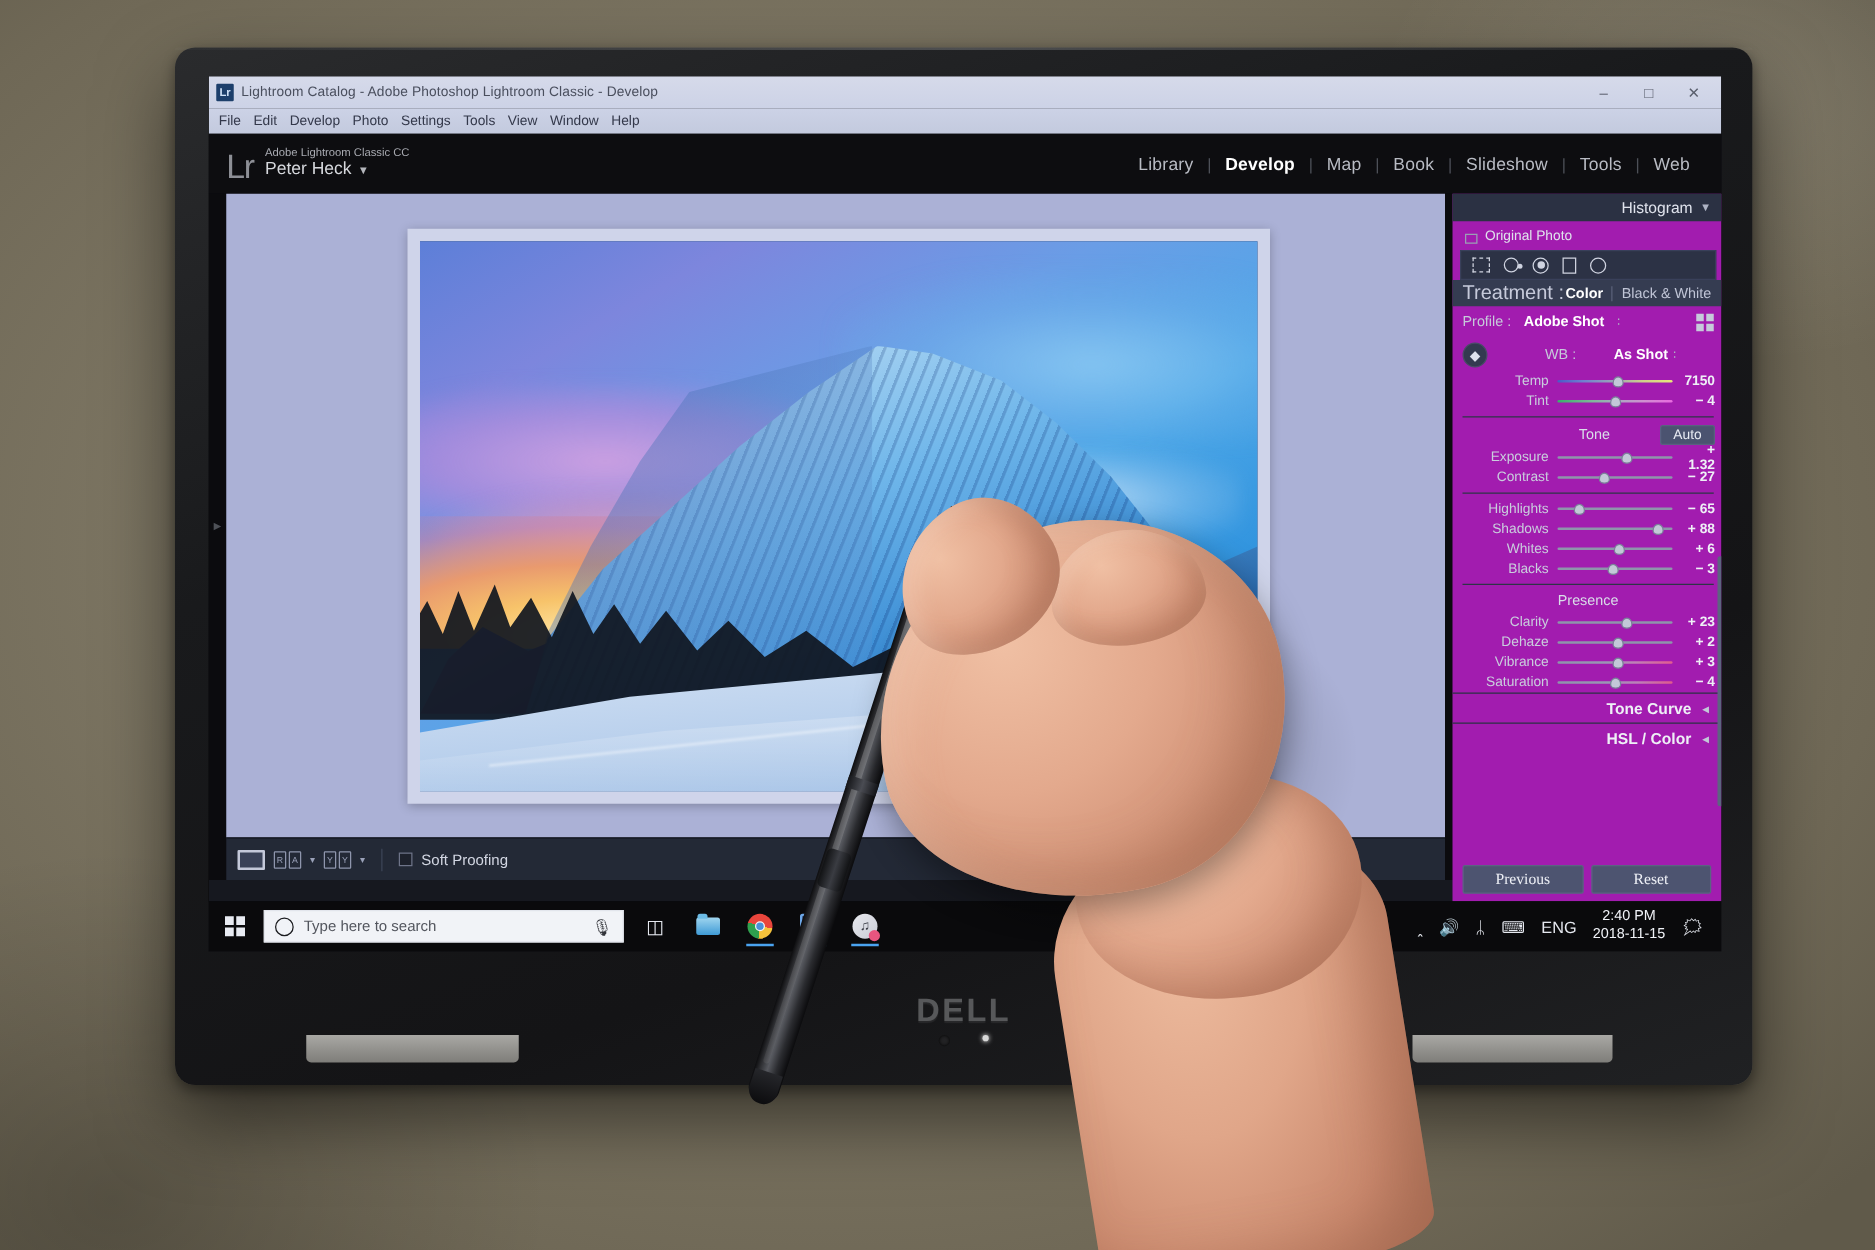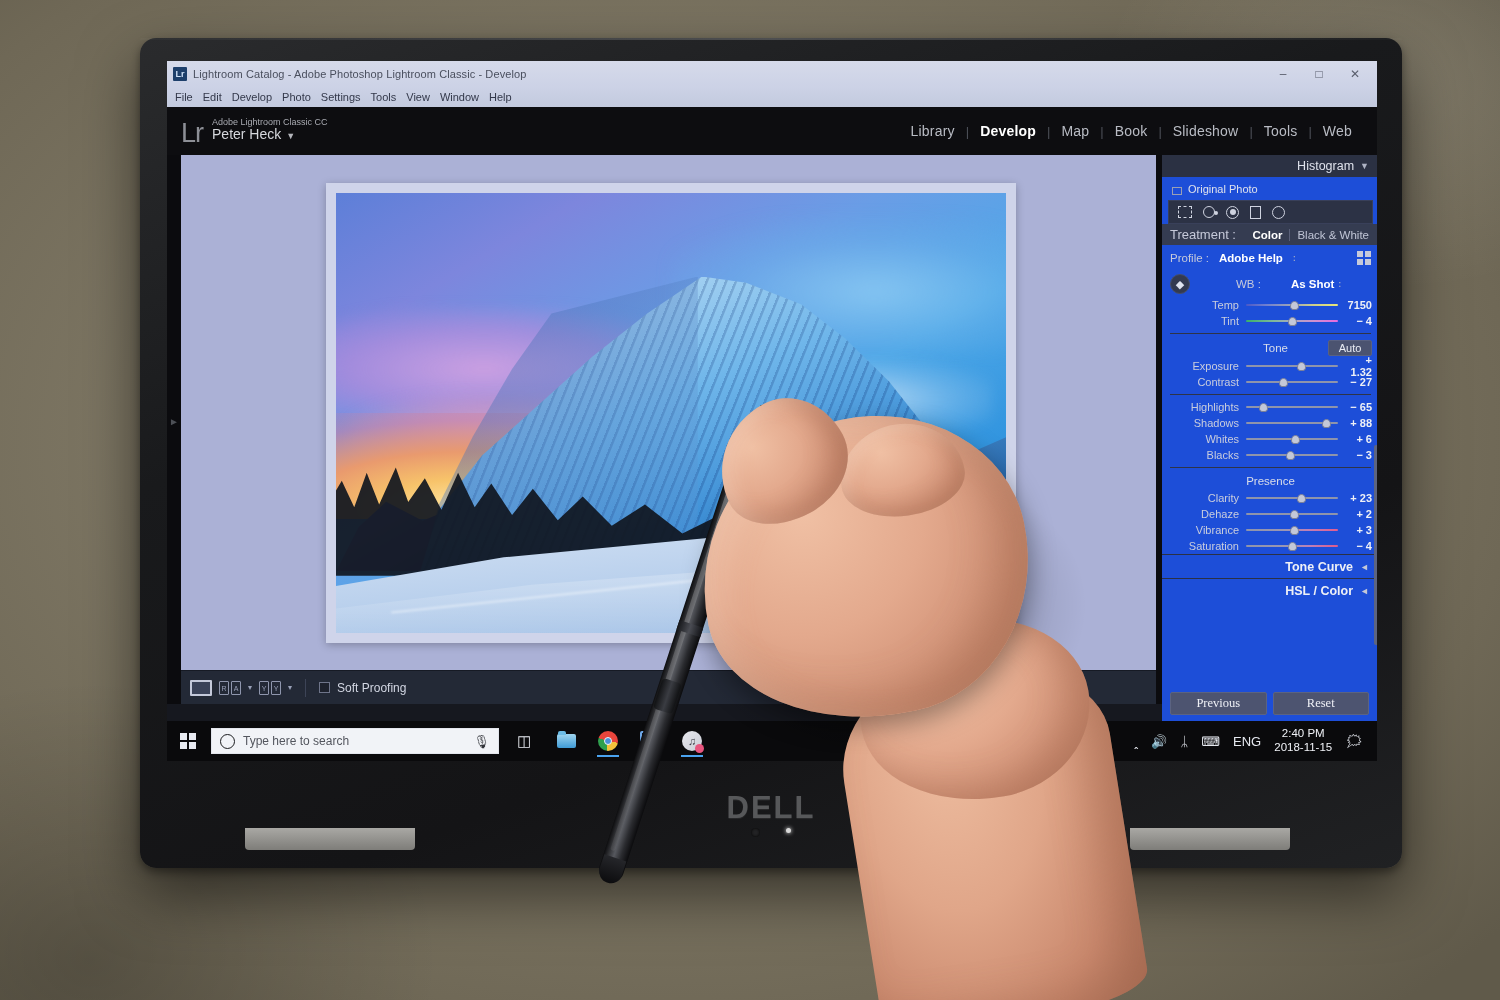--- a/index.html
+++ b/index.html
@@ -35,21 +35,21 @@
     background:linear-gradient(90deg,rgba(255,255,255,.02),rgba(255,255,255,.20),rgba(255,255,255,.02));
     border-radius:16px 16px 0 0;
   }
   #screen {
     position: absolute; left: 27px; top: 23px; width: 1210px; height: 700px;
     background: #0b0b0e; overflow: hidden;
   }
   #chinlogo{
     position:absolute; left:0; right:0; top:740px; height:60px;
     display:flex; align-items:center; justify-content:center;
-    color:#57585a; font-size:31px; letter-spacing:2px; font-weight:700;
+    color:#57585a; font-size:26px; letter-spacing:2px; font-weight:700;
     text-shadow:0 1px 1px rgba(255,255,255,.08);
     font-family:"Liberation Sans",sans-serif;
   }
   #sensors{ position:absolute; top:790px; left:0; right:0; display:flex; justify-content:center; gap:26px;}
   #sensors i{ display:block; width:9px;height:9px;border-radius:50%;background:#232325;box-shadow:inset 0 0 3px #000;}
   #sensors i.lit{ background:#d8d8d8; width:5px;height:5px; box-shadow:0 0 4px #fff;}
   #hingefoot{
     position:absolute; left:245px; top:828px; width:170px; height:22px;
     background:linear-gradient(180deg,#a9a8a4,#7e7d79); border-radius:0 0 4px 4px;
   }
@@ -217,21 +217,21 @@
   .tbcheck{ width:11px;height:11px;background:#1d212c;border:1px solid #6e7489;}
   #lrtoolbar .tblabel{ color:#d2d6e2; font-size:12px; }
 
   #filmstrip{
     position:absolute; left:0; top:549px; width:1210px; height:17px; background:#16181f;
   }
 
   
   #rightpanel{
     position:absolute; left:995px; top:0; width:217px; height:566px;
-    background:#1d4ed8; color:#d4d8e4; font-size:11px;
+    background:#a21caf; color:#d4d8e4; font-size:11px;
   }
   .panelhead{
     height:22px; display:flex; align-items:center; justify-content:flex-end;
     padding-right:10px; gap:6px; background:#2b3143;
   }
   .panelhead .ph{ font-size:12.5px; color:#dfe2ec; }
   .panelhead .cv{ font-size:9px; color:#aeb3c4;}
   #histobox{
     margin:3px 7px 0 7px; height:92px; background:#2d3347; position:relative; overflow:hidden;
     border:1px solid #39405a;
@@ -261,21 +261,21 @@
   .ts .cropico{ width:14px;height:12px;border:1px dashed #cfd3e0;}
   .ts .healico{ width:12px;height:12px;border:1.6px solid #cfd3e0;border-radius:50%;position:relative;}
   .ts .healico:after{ content:"";position:absolute;right:-4px;top:4px;width:4px;height:4px;background:#cfd3e0;border-radius:50%;}
   .ts .eyeico{ width:13px;height:13px;border:1.6px solid #cfd3e0;border-radius:50%;display:flex;align-items:center;justify-content:center;}
   .ts .eyeico i{ width:6px;height:6px;background:#cfd3e0;border-radius:50%;display:block;}
   .ts .gradico{ width:11px;height:13px;border:1.5px solid #cfd3e0;}
   .ts .radico{ width:13px;height:13px;border:1.5px solid #cfd3e0;border-radius:50%;}
   .treatrow{
     height:21px; display:flex; align-items:center; gap:0; padding:0 8px; background:#353c51;
   }
-  .treatrow .lbl{ font-size:13px; color:#c6cada;}
+  .treatrow .lbl{ font-size:16px; color:#c6cada;}
   .treatrow .opt{ margin-left:auto; font-size:11.5px; color:#ffffff; font-weight:700;}
   .treatrow .bar{ margin:0 7px; width:1px;height:12px;background:#5a6079;}
   .treatrow .opt2{ font-size:11.5px; color:#c0c5d6; padding-right:2px;}
 
   .profrow{
     height:26px; display:flex; align-items:center; padding:0 8px; gap:10px;
   }
   .profrow .lbl{ color:#c6cada; font-size:11.5px;}
   .profrow .val{ color:#ffffff; font-weight:700; font-size:11.5px;}
   .profrow .colon{ color:#aeb3c4; font-size:10px;}
@@ -603,21 +603,21 @@
 
           <div class="treatrow">
             <span class="lbl">Treatment :</span>
             <span class="opt">Color</span>
             <span class="bar"></span>
             <span class="opt2">Black &amp; White</span>
           </div>
 
           <div class="profrow">
             <span class="lbl">Profile :</span>
-            <span class="val">Adobe Help</span>
+            <span class="val">Adobe Shot</span>
             <span class="colon">∶</span>
             <span class="grid4">
                 <i></i>
                 <i></i>
                 <i></i>
                 <i></i>
               </span>
           </div>
 
           <div class="wbrow">

